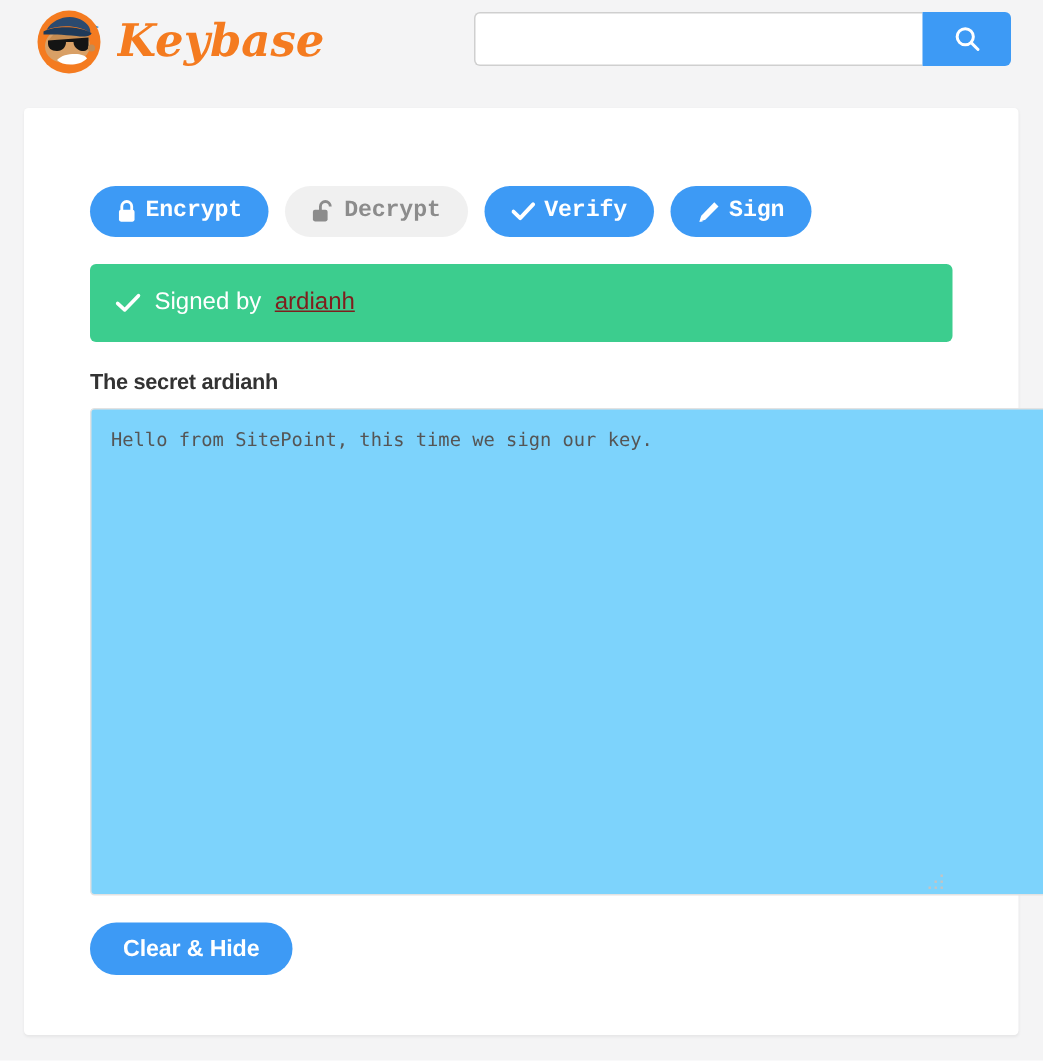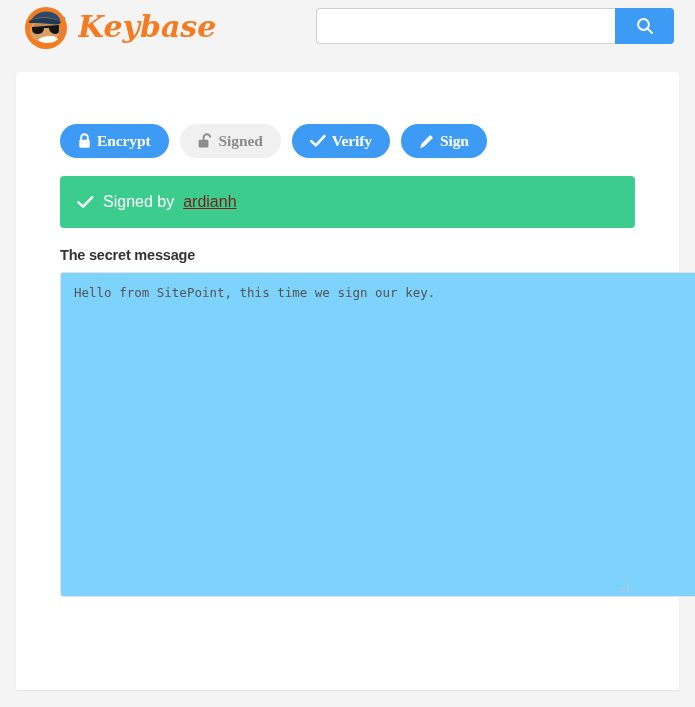--- a/index.html
+++ b/index.html
@@ -89,21 +89,21 @@
     display: flex;
     gap: 11px;
     align-items: center;
   }
   .tab {
     height: 34px;
     border: none;
     border-radius: 17px;
     background: #3d9af5;
     color: #ffffff;
-    font-family: Liberation Serif, serif;
+    font-family: Liberation Mono, monospace;
     font-size: 15.5px;
     font-weight: 600;
     letter-spacing: -0.1px;
     display: inline-flex;
     align-items: center;
     justify-content: center;
     gap: 6px;
     cursor: pointer;
     padding: 0 18px;
     white-space: nowrap;
@@ -239,21 +239,21 @@
           <rect x="1.3" y="6.8" width="10.4" height="8" rx="1.4" fill="#ffffff"></rect>
         </svg>
         <span class="tab-label">Encrypt</span>
       </button>
 
       <button class="tab is-muted">
         <svg width="15" height="16" viewBox="0 0 15 16">
           <path d="M5.6 7 V4.6 a3.3 3.3 0 0 1 6.6 0" fill="none" stroke="#8c8c8c" stroke-width="1.9"></path>
           <rect x="0.6" y="6.8" width="9.8" height="7.8" rx="1.4" fill="#8c8c8c"></rect>
         </svg>
-        <span class="tab-label">Signed</span>
+        <span class="tab-label">Decrypt</span>
       </button>
 
       <button class="tab">
         <svg width="16" height="14" viewBox="0 0 16 14">
           <path d="M1.3 7.1 L5.8 11.4 L14.4 2.2" fill="none" stroke="#ffffff" stroke-width="2.6" stroke-linecap="round" stroke-linejoin="round"></path>
         </svg>
         <span class="tab-label">Verify</span>
       </button>
 
       <button class="tab">
@@ -268,33 +268,34 @@
     
     <div class="alert">
       <svg class="alert-check" width="17" height="14" viewBox="0 0 17 14">
         <path d="M1.4 7.3 L6.1 11.6 L15.3 2.1" fill="none" stroke="#ffffff" stroke-width="2.4" stroke-linecap="round" stroke-linejoin="round"></path>
       </svg>
       <span class="alert-text">Signed by</span>
       <span class="alert-link">ardianh</span>
     </div>
 
     
-    <div class="field-label">The secret message</div>
+    <div class="field-label">The secret ardianh</div>
 
     
     <div class="ta-wrap">
       <textarea class="ta" placeholder="" style="">Hello from SitePoint, this time we sign our key.</textarea>
       <svg class="resize-grip" viewBox="0 0 12 12">
         <g fill="#c4c4c4">
           <rect x="9" y="1" width="1.6" height="1.6"></rect>
           <rect x="9" y="5" width="1.6" height="1.6"></rect>
             <rect x="5" y="5" width="1.6" height="1.6"></rect>
           <rect x="9" y="9" width="1.6" height="1.6"></rect>
             <rect x="5" y="9" width="1.6" height="1.6"></rect>
             <rect x="1" y="9" width="1.6" height="1.6"></rect>
         </g>
       </svg>
     </div>
 
     
+    <button class="clear-btn">Clear &amp; Hide</button>
 
   </div>
 </div>
 
 </body></html>

